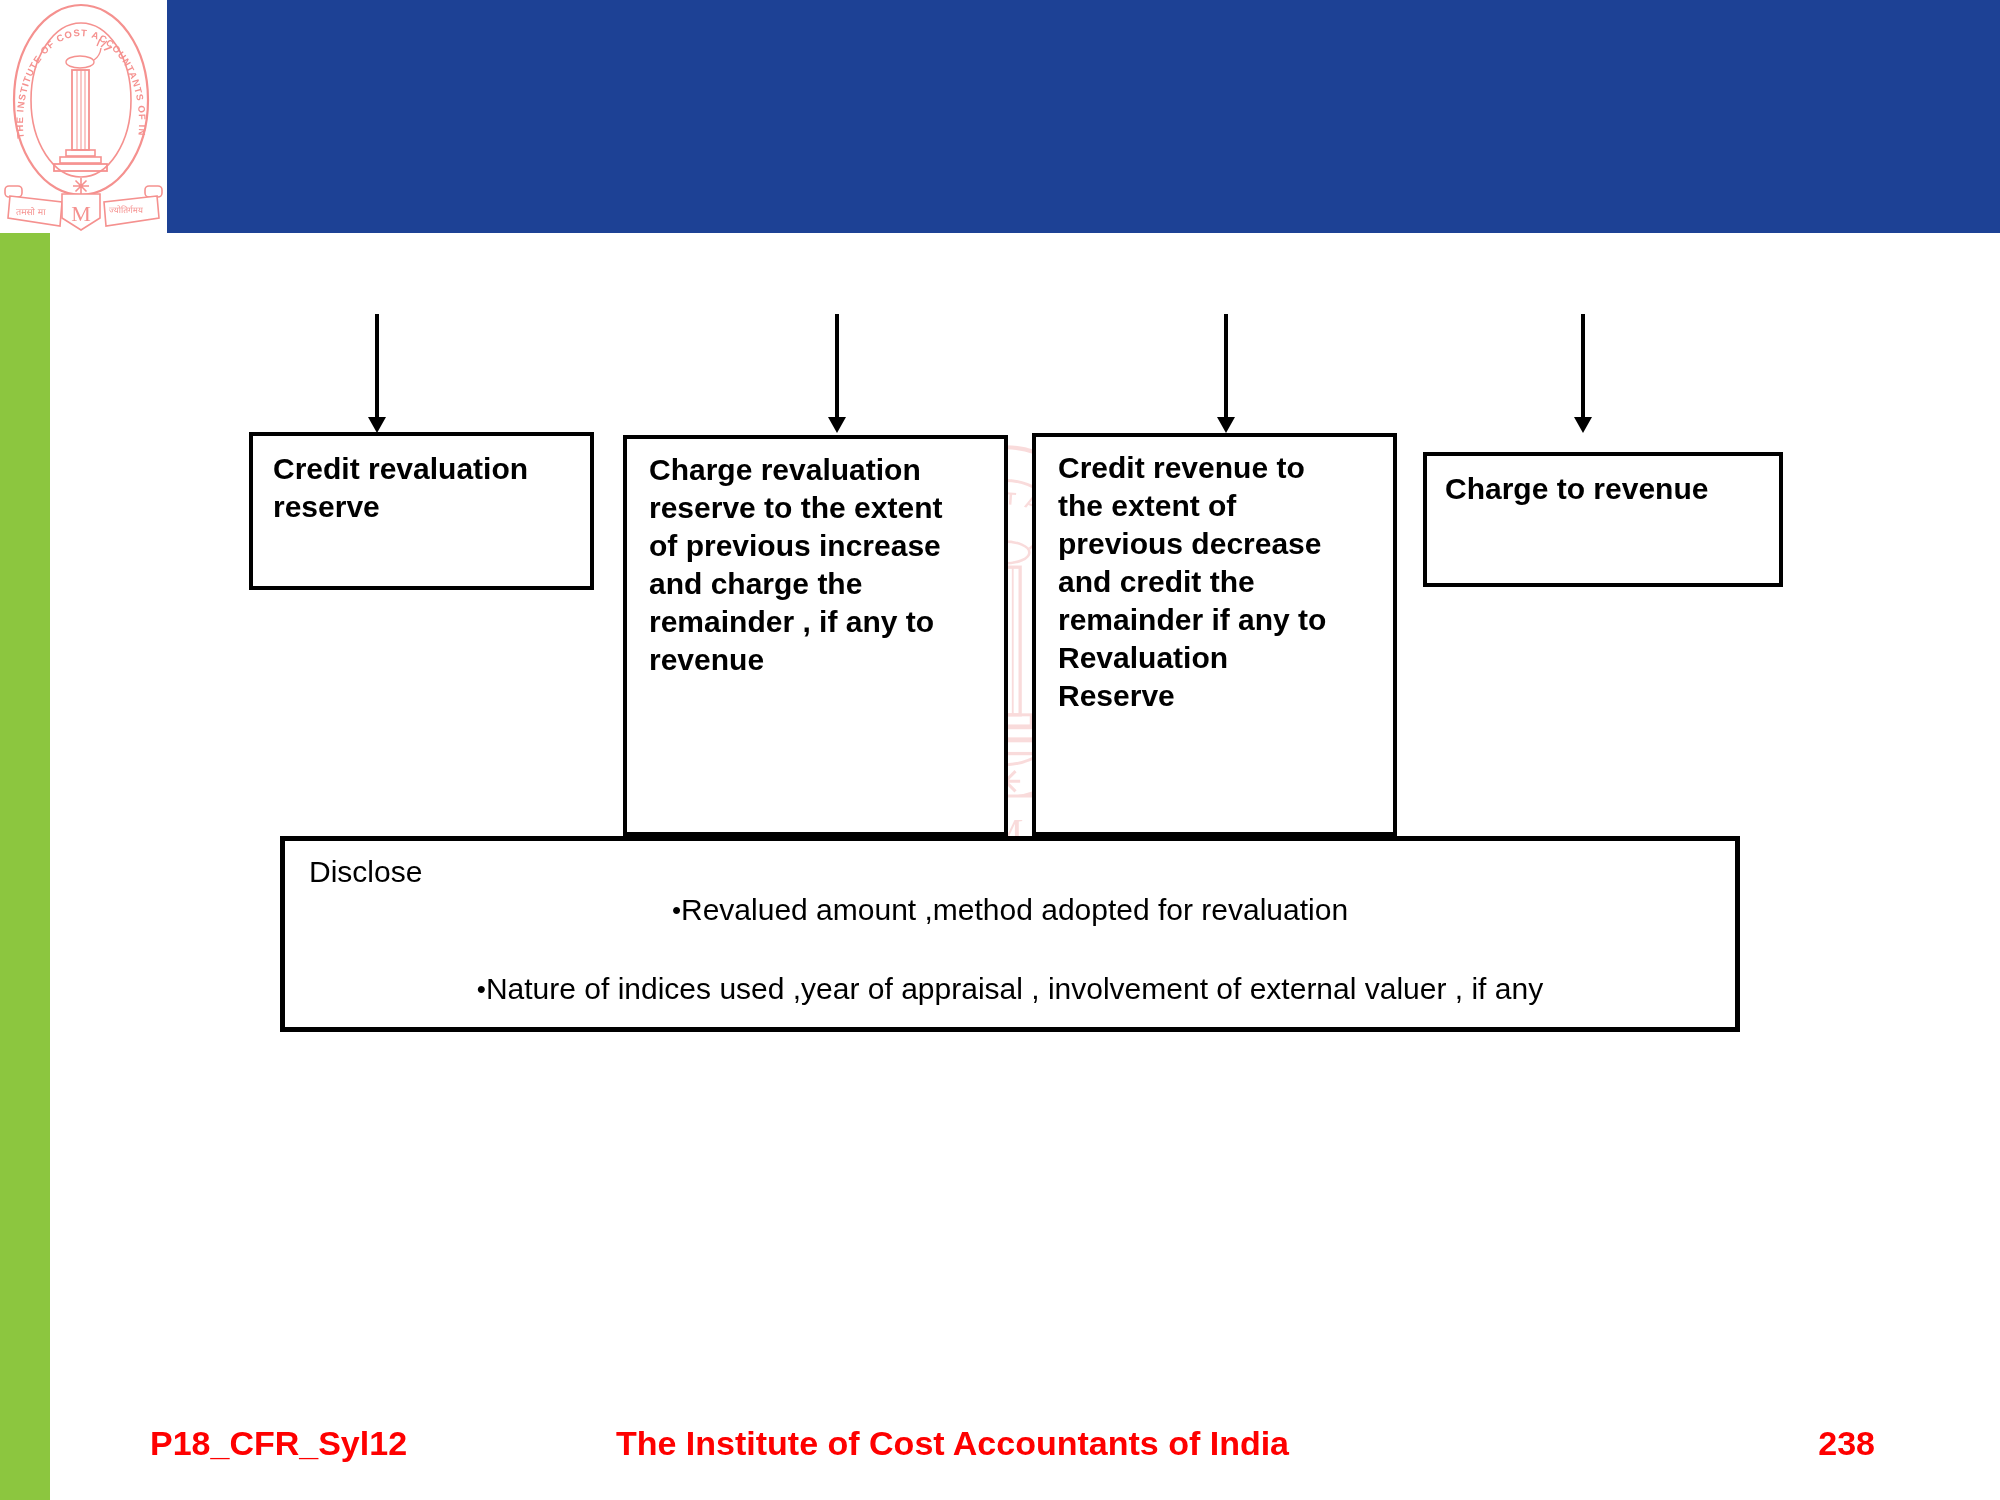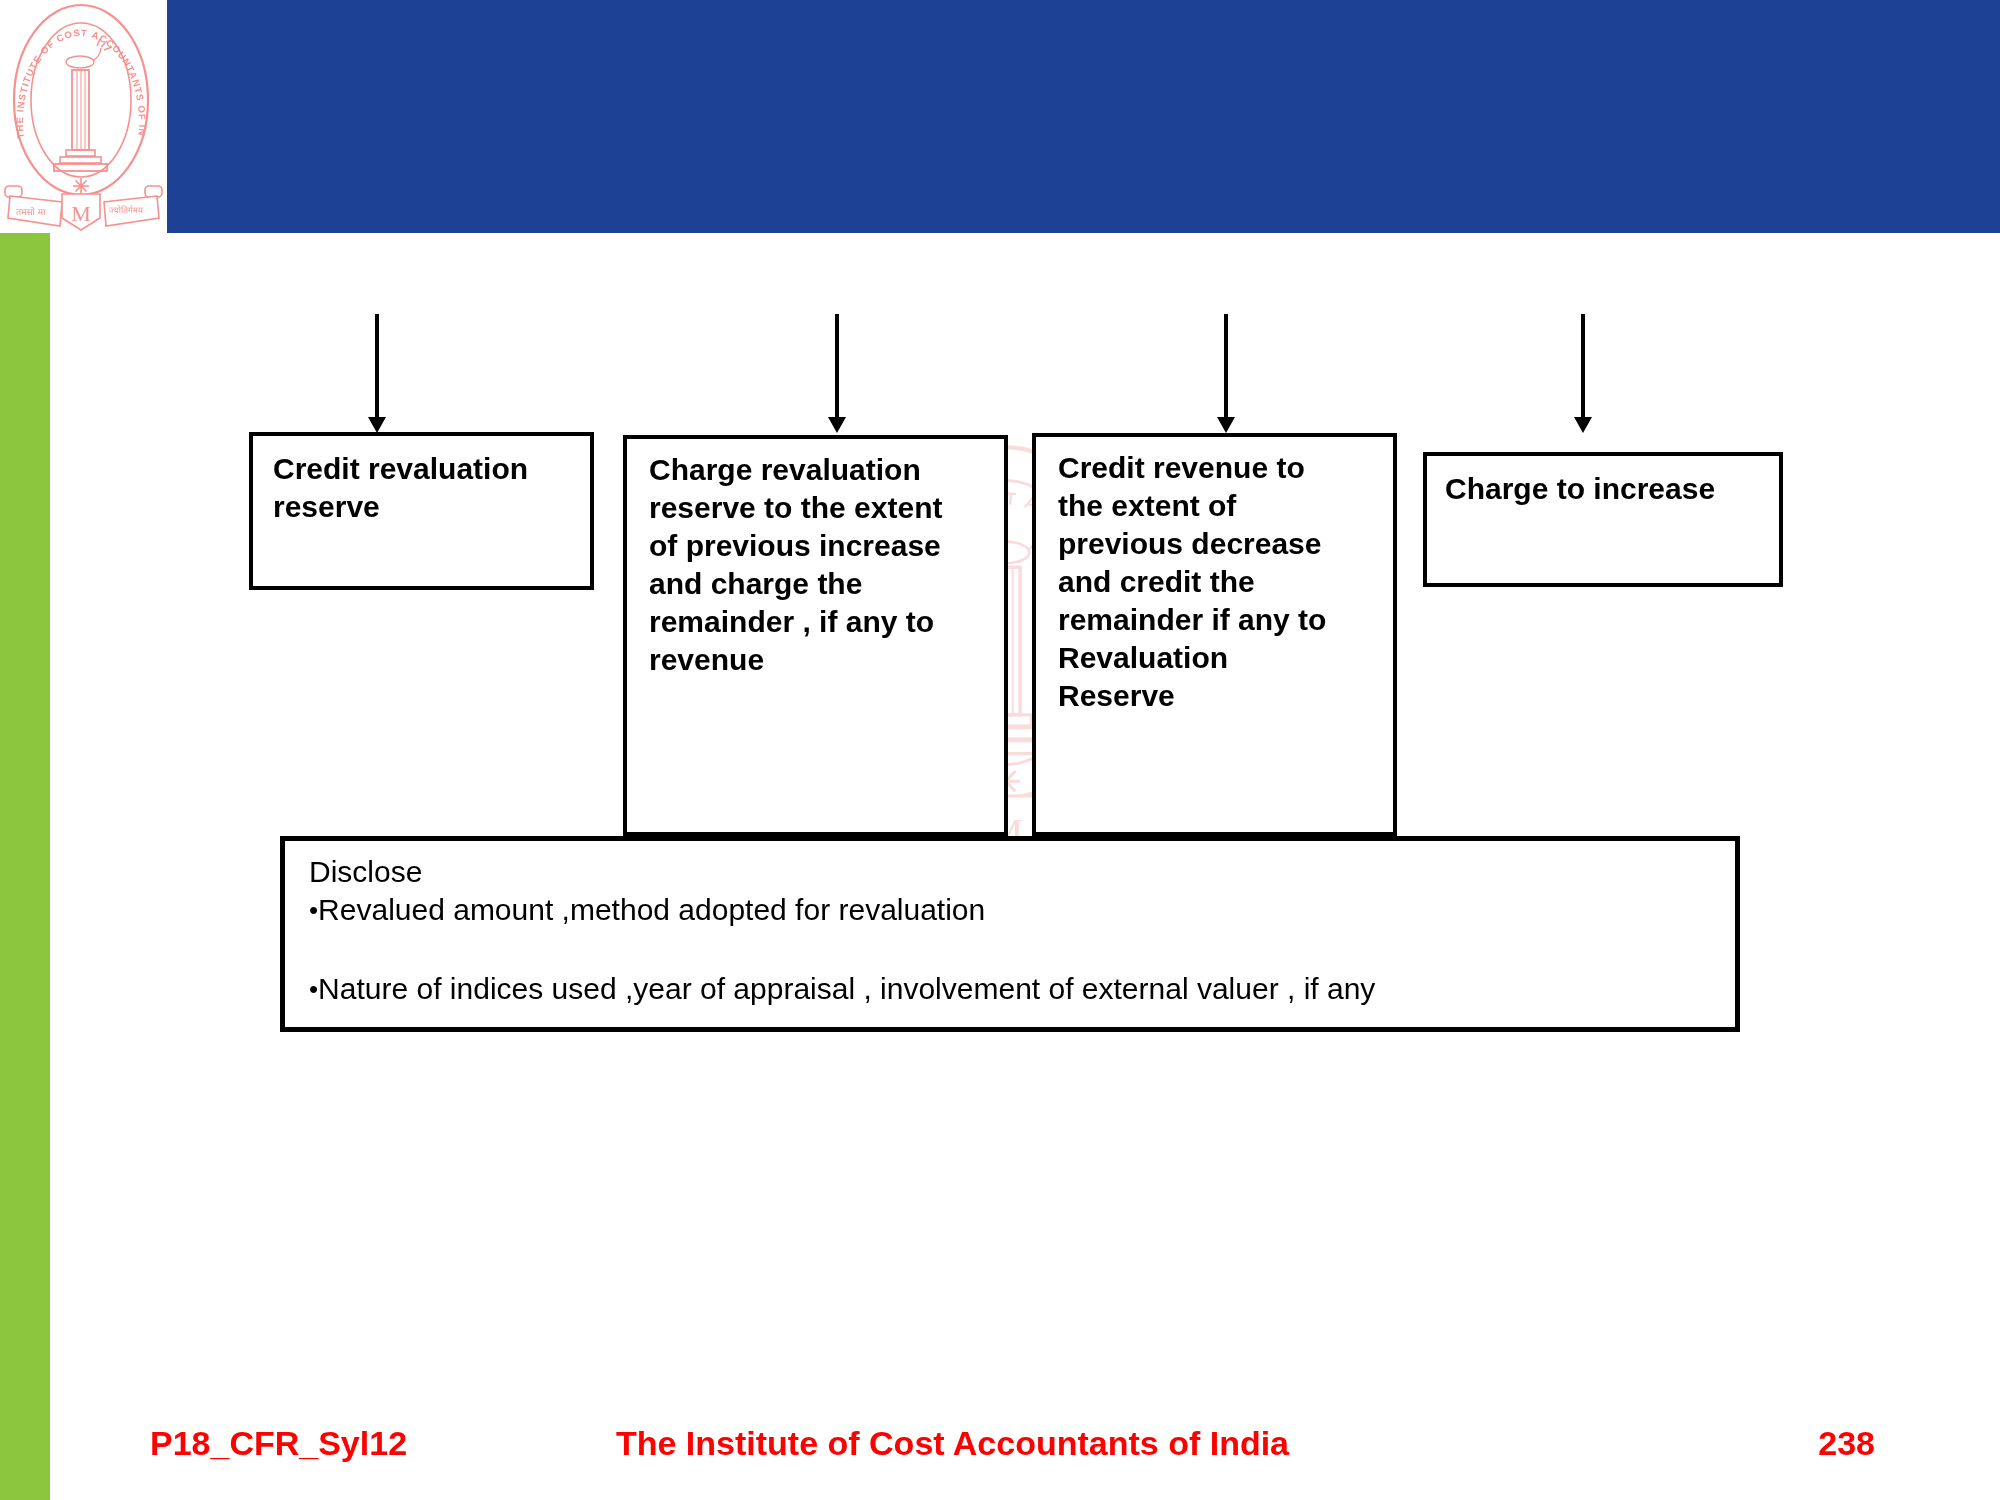--- a/index.html
+++ b/index.html
@@ -34,21 +34,21 @@
   #box1{left:249px;top:432px;width:345px;height:158px;padding:14px 18px 0 20px;}
   #box2{left:623px;top:435px;width:385px;height:401px;padding:12px 25px 0 22px;}
   #box3{left:1032px;top:433px;width:365px;height:403px;padding:12px 48px 0 22px;}
   #box4{left:1423px;top:452px;width:360px;height:135px;padding:14px 16px 0 18px;}
   
   .disclose{
     position:absolute;left:280px;top:836px;width:1460px;height:196px;box-sizing:border-box;
     background:#fff;border:5px solid #000;padding:12px 24px;z-index:3;
     font-size:30px;font-weight:normal;line-height:38px;
   }
-  .disclose .bullet-line{white-space:nowrap;}
+  .disclose .bullet-line{white-space:nowrap;text-align:center;}
   .disclose .bullet-line.second{margin-top:41px;}
   .bullet-dot{font-size:26px;vertical-align:1px;}
   
   .footer-left,.footer-center,.footer-page{
     position:absolute;top:1416px;color:var(--red);font-size:34px;font-weight:bold;z-index:2;margin-top:8px;
   }
   .footer-left{left:150px;}
   .footer-center{left:0;right:0;text-align:center;padding-right:95px;}
   .footer-page{right:125px;}
 </style>
@@ -129,21 +129,21 @@
   <div class="fbox" id="box1">
     <span>Credit revaluation reserve</span>
   </div>
   <div class="fbox" id="box2">
     <span>Charge revaluation reserve to the extent of previous increase and charge the remainder , if any to revenue</span>
   </div>
   <div class="fbox" id="box3">
     <span>Credit revenue to the extent of previous decrease and credit the remainder if any to Revaluation Reserve</span>
   </div>
   <div class="fbox" id="box4">
-    <span>Charge to increase</span>
+    <span>Charge to revenue</span>
   </div>
 
   <div class="disclose">
     <div>Disclose</div>
     <div class="bullet-line"><span class="bullet-dot">•</span><span>Revalued amount ,method adopted for revaluation</span></div>
     <div class="bullet-line second"><span class="bullet-dot">•</span><span>Nature of indices used ,year of appraisal , involvement of external valuer , if any</span></div>
   </div>
 
   <div class="footer-left">P18_CFR_Syl12</div>
   <div class="footer-center">The Institute of Cost Accountants of India</div>

